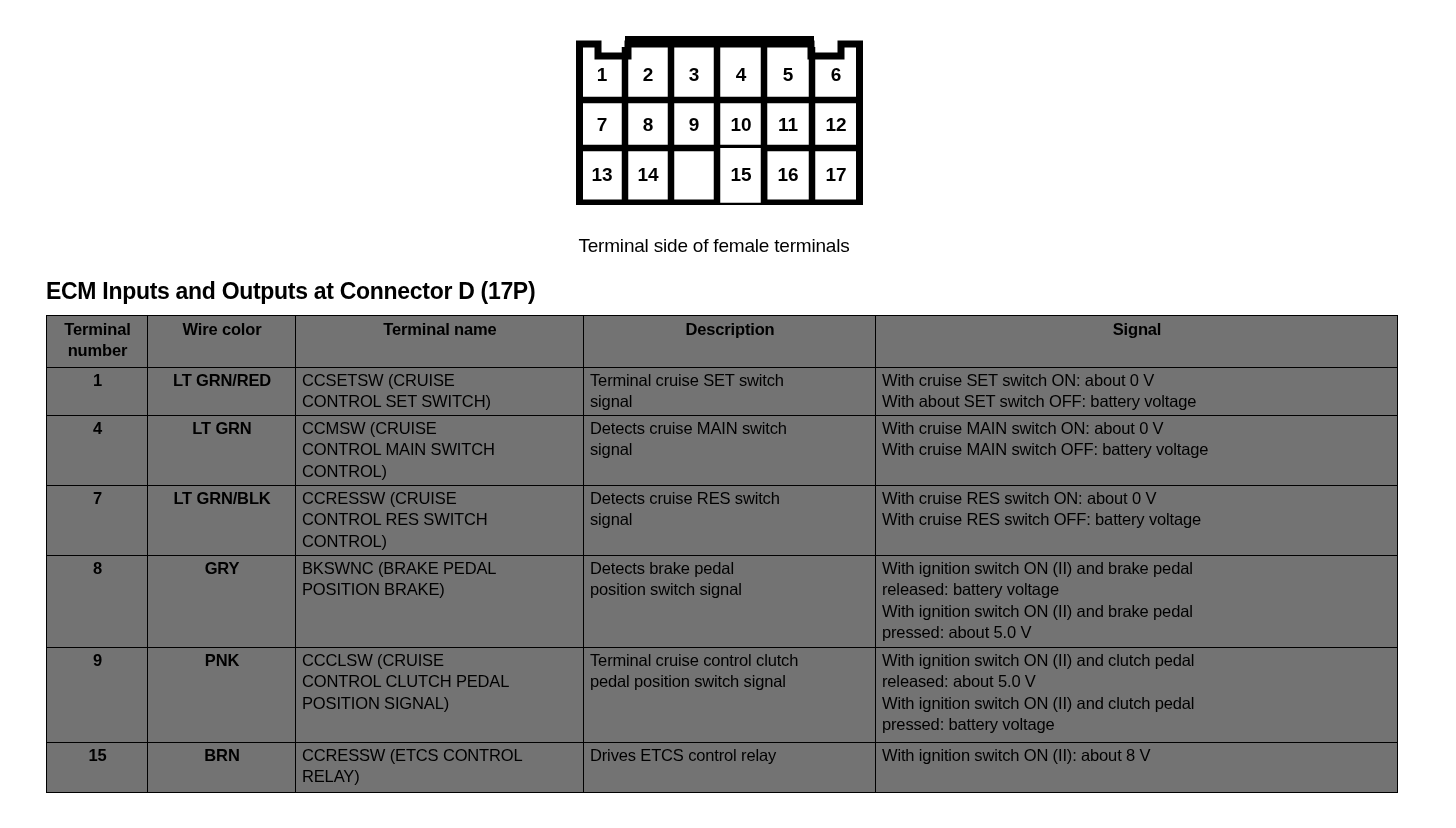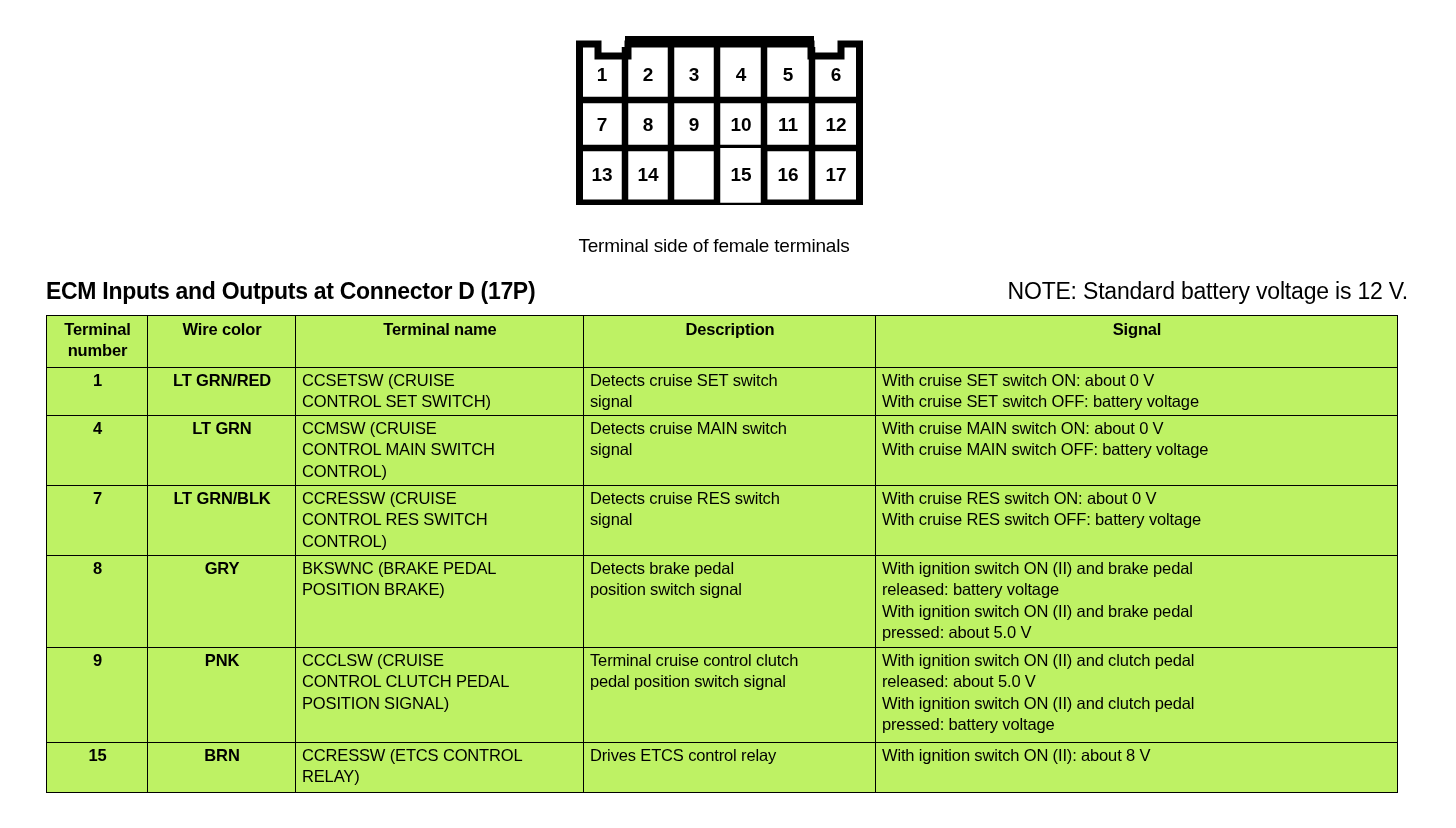--- a/index.html
+++ b/index.html
@@ -75,21 +75,21 @@
   }
 
   
   #io-table {
     position: absolute;
     left: 46px;
     top: 315px;
     width: 1351px;
     border-collapse: collapse;
     table-layout: fixed;
-    background: #bef264;
+    background: #737373;
   }
   #io-table th, #io-table td {
     border: 1.6px solid #000000;
     vertical-align: top;
     padding: 2px 5px 2px 6px;
     font-size: 16.5px;
     line-height: 1.30;
     letter-spacing: -0.15px;
   }
   #io-table thead th {
@@ -176,21 +176,20 @@
       <text class="conn-num" x="165" y="139" data-name="terminal-cell-15">15</text>
       <text class="conn-num" x="212" y="139" data-name="terminal-cell-16">16</text>
       <text class="conn-num" x="260" y="139" data-name="terminal-cell-17">17</text>
     </svg>
   </div>
 
   <div id="diagram-caption" data-name="diagram-caption">Terminal side of female terminals</div>
 
   <div id="heading-row" data-name="heading-band">
     <div id="table-title" data-name="page-title">ECM Inputs and Outputs at Connector D (17P)</div>
-    <div id="battery-note" data-name="battery-voltage-note">NOTE: Standard battery voltage is 12 V.</div>
   </div>
 
   <table id="io-table" data-name="ecm-io-table">
     <colgroup>
       <col class="col-term">
         <col class="col-wire">
         <col class="col-name">
       <col class="col-desc">
         <col class="col-signal">
     </colgroup>
@@ -212,26 +211,26 @@
             <span class="cell-line">1</span>
           </td>
           <td class="c-wire" data-name="cell-wire-color">
             <span class="cell-line">LT GRN/RED</span>
           </td>
           <td class="c-name" data-name="cell-terminal-name">
             <span class="cell-line">CCSETSW (CRUISE</span>
             <span class="cell-line">CONTROL SET SWITCH)</span>
           </td>
           <td class="c-desc" data-name="cell-description">
-            <span class="cell-line">Detects cruise SET switch</span>
+            <span class="cell-line">Terminal cruise SET switch</span>
             <span class="cell-line">signal</span>
           </td>
           <td class="c-signal" data-name="cell-signal">
             <span class="cell-line">With cruise SET switch ON: about 0 V</span>
-            <span class="cell-line">With cruise SET switch OFF: battery voltage</span>
+            <span class="cell-line">With about SET switch OFF: battery voltage</span>
           </td>
         </tr>
         <tr class="r-h70" data-name="table-row">
           <td class="c-term" data-name="cell-terminal-number">
             <span class="cell-line">4</span>
           </td>
           <td class="c-wire" data-name="cell-wire-color">
             <span class="cell-line">LT GRN</span>
           </td>
           <td class="c-name" data-name="cell-terminal-name">

